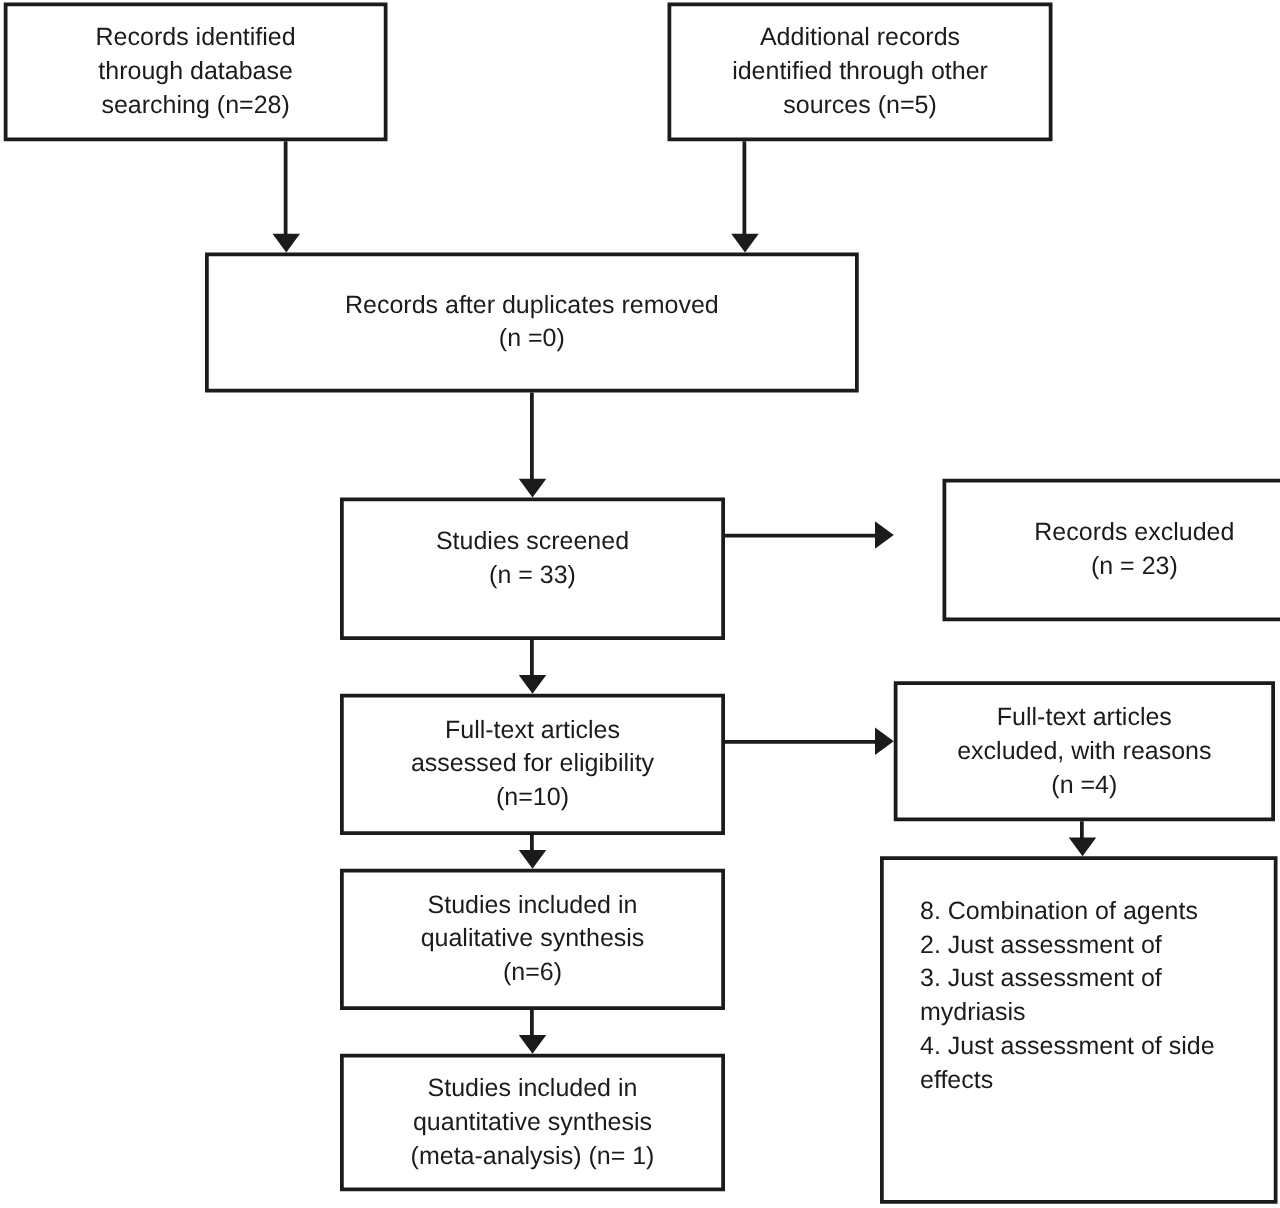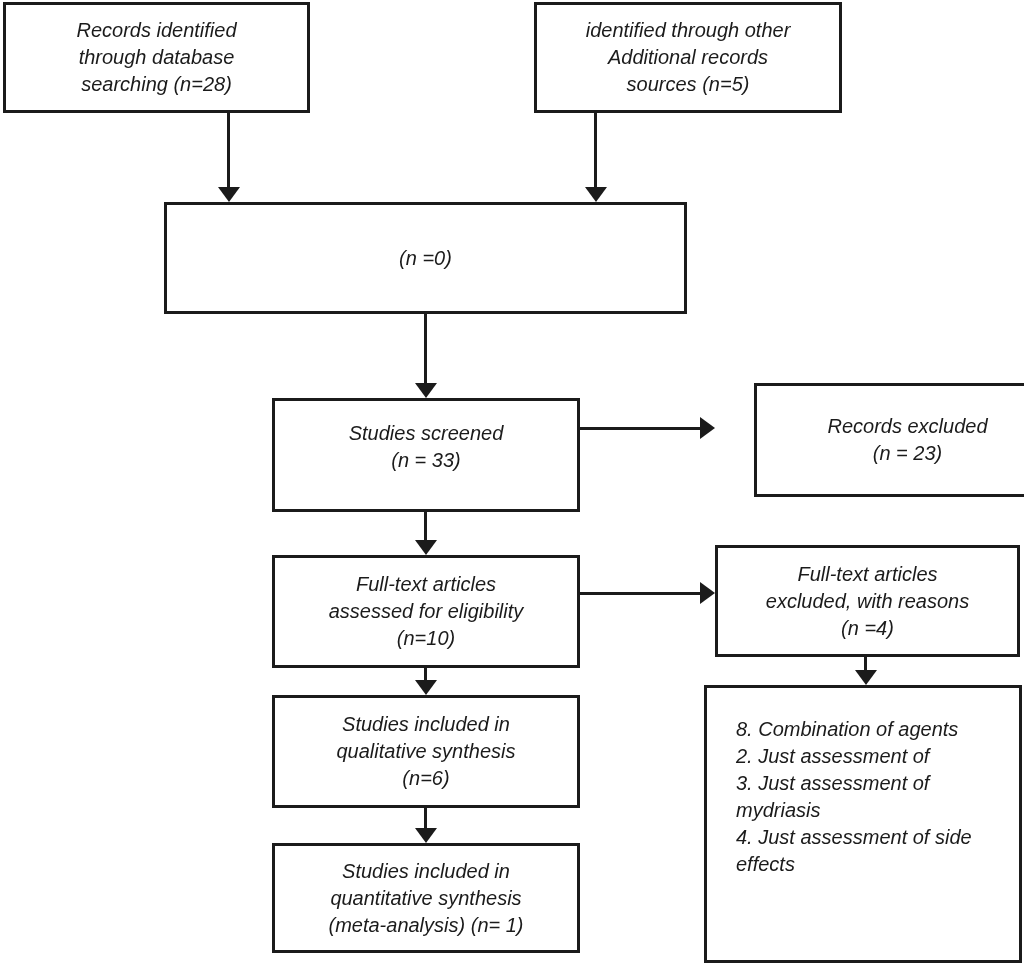--- a/index.html
+++ b/index.html
@@ -22,21 +22,21 @@
   .box{
     position:absolute;
     box-sizing:border-box;
     border:3px solid var(--line);
     background:var(--bg);
     display:flex;
     align-items:center;
     justify-content:center;
     text-align:center;
   }
-  .box .line{white-space:nowrap;font-style:italic;}
+  .box .line{white-space:nowrap;}
   .box-identified   {left:3px;   top:2px;   width:307px; height:111px;}
   .box-additional   {left:534px; top:2px;   width:308px; height:111px;}
   .box-duplicates   {left:164px; top:202px; width:523px; height:112px;}
   .box-screened     {left:272px; top:398px; width:308px; height:114px; padding-bottom:16px;}
   .box-excluded     {left:754px; top:383px; width:307px; height:114px;}
   .box-fulltext     {left:272px; top:555px; width:308px; height:113px;}
   .box-ft-excluded  {left:715px; top:545px; width:305px; height:112px;}
   .box-reasons      {left:704px; top:685px; width:318px; height:278px;
                      align-items:flex-start; justify-content:flex-start;
                      text-align:left; padding:28px 8px 0 29px;}
@@ -64,28 +64,29 @@
 
   <div class="box box-identified">
     <div>
         <div class="line">Records identified</div>
         <div class="line">through database</div>
         <div class="line">searching (n=28)</div>
       </div>
   </div>
   <div class="box box-additional">
     <div>
+        <div class="line">Additional records</div>
         <div class="line">identified through other</div>
-        <div class="line">Additional records</div>
         <div class="line">sources (n=5)</div>
       </div>
   </div>
 
   <div class="box box-duplicates">
     <div>
+        <div class="line">Records after duplicates removed</div>
         <div class="line">(n =0)</div>
       </div>
   </div>
 
   <div class="box box-screened">
     <div>
         <div class="line">Studies screened</div>
         <div class="line">(n = 33)</div>
       </div>
   </div>

